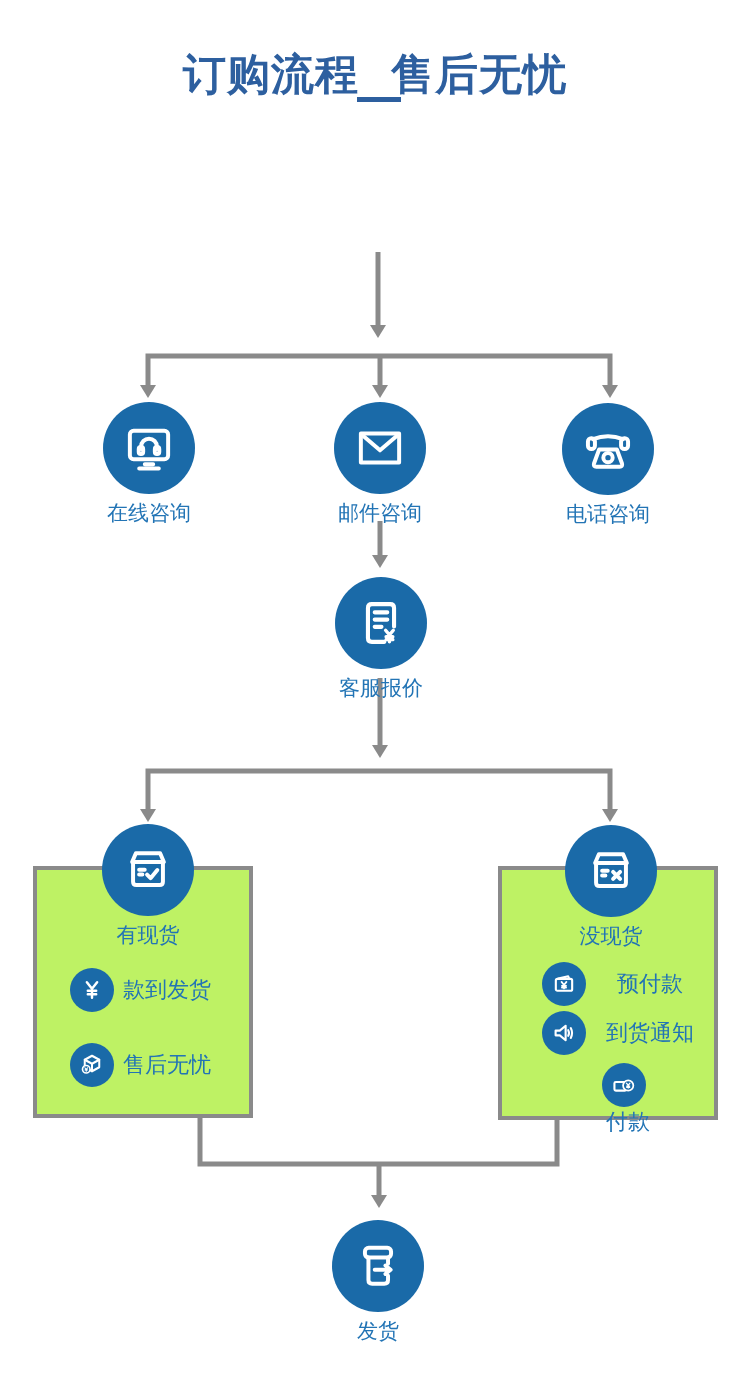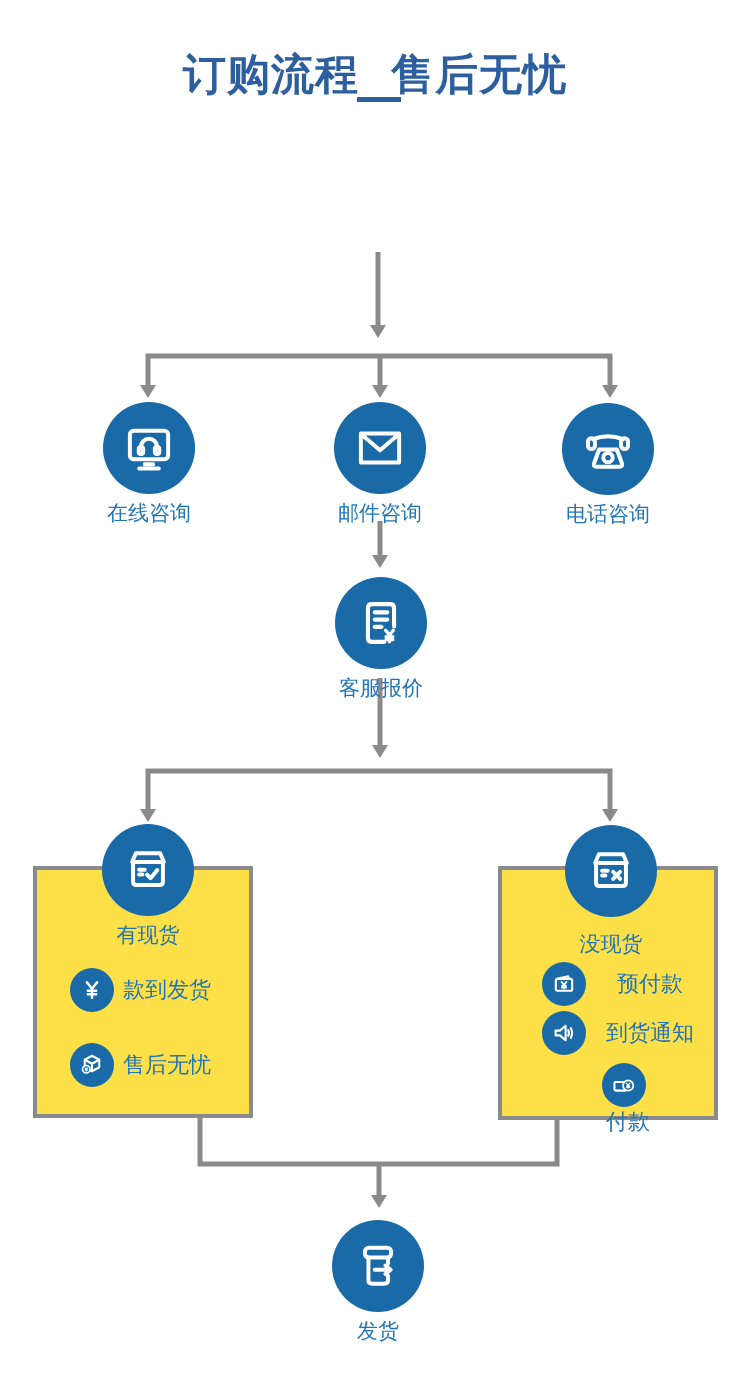--- a/index.html
+++ b/index.html
@@ -22,24 +22,24 @@
     width:92px;height:92px;border-radius:50%;background:#1a6aa8;
     display:flex;align-items:center;justify-content:center;flex:none;
   }
   .node .nlabel{margin-top:5px;font-size:21px;font-weight:500;color:#2274b5;white-space:nowrap;}
   .n-inquiry{left:308px;top:159px;}
   .n-online{left:79px;top:402px;}
   .n-mail{left:310px;top:402px;}
   .n-phone{left:538px;top:403px;}
   .n-quote{left:311px;top:577px;}
   .n-instock{left:78px;top:824px;}
-  .n-nostock{left:541px;top:825px;gap:8px;}
+  .n-nostock{left:541px;top:825px;}
   .n-ship{left:308px;top:1220px;}
   
-  .stock-box{position:absolute;box-sizing:border-box;border:4px solid #8a8a8a;background:#fde047;z-index:1;}
+  .stock-box{position:absolute;box-sizing:border-box;border:4px solid #8a8a8a;background:#bef264;z-index:1;}
   .box-left{left:33px;top:866px;width:220px;height:252px;}
   .box-right{left:498px;top:866px;width:220px;height:254px;}
   
   .item{position:absolute;display:flex;align-items:center;height:44px;}
   .item .icircle{
     width:44px;height:44px;border-radius:50%;background:#1a6aa8;
     display:flex;align-items:center;justify-content:center;flex:none;
   }
   .item .ilabel{font-size:22px;font-weight:500;color:#2274b5;white-space:nowrap;margin-left:9px;}
   .box-left .item{left:33px;}

